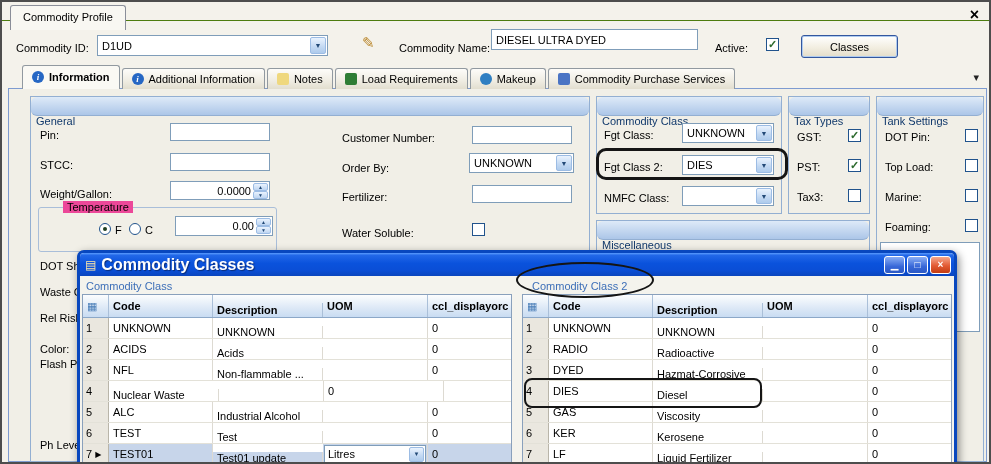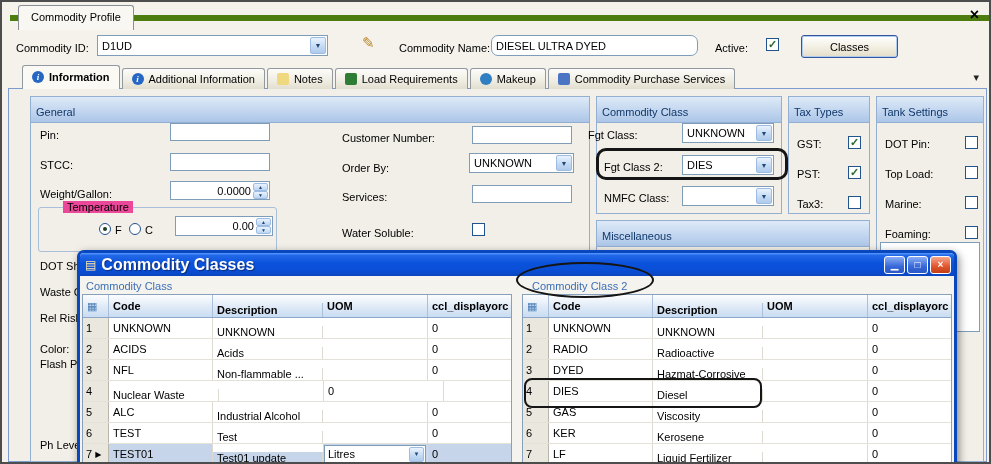--- a/index.html
+++ b/index.html
@@ -21,21 +21,21 @@
   .spin .sbtns { position:absolute; right:1px; top:1px; bottom:1px; width:15px; display:flex; flex-direction:column; }
   .spin .sb { flex:1; background:linear-gradient(180deg,#EAF3FE,#BED5F1); border:1px solid #9CBCE4;
               border-radius:2px; font-size:5px; color:#234A77; display:flex; align-items:center; justify-content:center; }
   .checkbox { position:absolute; width:13px; height:13px; background:#fff; border:1px solid #21538C;
               font-size:11px; font-weight:bold; color:#2E6B2E; display:flex; align-items:center;
               justify-content:center; line-height:1; }
   .radio { position:absolute; width:12px; height:12px; border:1px solid #21538C; border-radius:50%; background:#fff; }
   .radio.checked::after { content:""; position:absolute; left:3px; top:3px; width:4px; height:4px;
                           border-radius:50%; background:#1E3E20; }
   
-  .top-strip { position:absolute; left:8px; top:0; right:0; height:19px; border-bottom:6px solid #4d7c0f; }
+  .top-strip { position:absolute; left:0; top:0; right:0; height:19px; border-bottom:1px solid #4d7c0f; }
   .profile-tab { position:absolute; left:8px; top:3px; height:25px; padding:5px 12px 0; background:#F8F7F2;
                  border:1px solid #8A8E99; border-bottom:none; border-radius:3px 3px 0 0; }
   .win-close { position:absolute; right:10px; top:4px; font-size:16px; font-weight:bold; cursor:default; }
   .xp-button { position:absolute; display:flex; align-items:center; justify-content:center;
                background:linear-gradient(180deg,#FFFFFF,#F2EEE1 55%,#E3DDC9); border:1px solid #33579E;
                border-radius:3px; box-shadow:inset 0 0 0 1px #AFCBEF; }
   .pencil { position:absolute; font-size:15px; color:#B9862A; }
   
   .tabstrip { position:absolute; left:20px; top:63px; height:24px; display:flex; align-items:flex-end; z-index:2; }
   .tab { display:flex; align-items:center; gap:5px; height:21px; padding:0 9px 1px; margin-right:2px;
@@ -43,22 +43,22 @@
          border-bottom:none; border-radius:3px 3px 0 0; white-space:nowrap; }
   .tab.selected { height:24px; background:#FAF9F4; font-weight:bold; z-index:3; }
   .tab-icon { width:12px; height:12px; border-radius:2px; display:flex; align-items:center; justify-content:center;
               color:#fff; font:bold italic 9px "Liberation Serif",serif; flex:0 0 auto; }
   .tab-icon.round { border-radius:50%; }
   .chevron { position:absolute; right:10px; top:69px; font-size:11px; color:#222; }
   .content { position:absolute; left:6px; top:86px; width:979px; height:374px; background:#F1EFE7;
              border:1px solid #7E9BD0; }
   
   .group { position:absolute; border:1px solid #93AFD2; background:#F1EFE7; overflow:hidden; }
-  .group-header { height:26px; background:linear-gradient(180deg,#DEEAF8,#ACC6E8); border-bottom:1px solid #93AFD2;
-                  color:#10386B; padding:9px 5px 0; }
+  .group-header { height:16px; background:linear-gradient(180deg,#DEEAF8,#ACC6E8); border-bottom:1px solid #93AFD2;
+                  color:#10386B; padding:18px 5px 0;border-radius:6px; }
   .fieldset { position:absolute; border:1px solid #A9BED9; border-radius:3px; }
   .fieldset .legend { position:absolute; top:-7px; left:24px; background:#ec4899; padding:0 4px;text-align:right; }
   .check-rows { padding-top:5px; }
   .check-row { position:relative; height:30px; }
   .check-row .cr-label { position:absolute; left:8px; top:10px; white-space:nowrap; }
   .check-row .checkbox { top:8px; }
   .tax .check-row .checkbox { left:59px; }
   .tank .check-row .checkbox { left:88px; }
   .tank-white { position:absolute; left:878px; top:240px; width:100px; height:90px; background:#fff;
                 border:1px solid #7F9DB9; z-index:1; }
@@ -113,21 +113,21 @@
     <span class="win-close">×</span>
   </div>
 
   <span class="lbl" style="left:14px; top:40px;">Commodity ID:</span>
   <div class="combo" style="left:95px; top:33px; width:231px; height:21px;">
     <span class="val">D1UD</span>
     <span class="drop">▼</span>
   </div>
   <span class="pencil" style="left:360px; top:32px;">✎</span>
   <span class="lbl" style="left:397px; top:40px;">Commodity Name:</span>
-  <div class="textbox" style="left:489px; top:33px; width:207px; height:21px;border-radius:7px;">
+  <div class="textbox" style="left:489px; top:27px; width:207px; height:21px;">
     <span>DIESEL ULTRA DYED</span>
   </div>
   <span class="lbl" style="left:713px; top:40px;">Active:</span>
   <span class="checkbox checked" style="left:764px; top:36px;">✓</span>
   <div class="xp-button" style="left:799px; top:33px; width:97px; height:23px;">
     <span>Classes</span>
   </div>
 
   <div class="tabstrip">
 
@@ -195,35 +195,35 @@
       </span>
     </div>
   </div>
   <span class="lbl" style="left:340px; top:130px;">Customer Number:</span>
   <div class="textbox" style="left:470px; top:124px; width:100px; height:18px;"></div>
   <span class="lbl" style="left:340px; top:160px;">Order By:</span>
   <div class="combo" style="left:467px; top:151px; width:105px; height:20px;">
     <span class="val">UNKNOWN</span>
     <span class="drop">▼</span>
   </div>
-  <span class="lbl" style="left:340px; top:189px;">Services:</span>
+  <span class="lbl" style="left:340px; top:189px;">Fertilizer:</span>
   <div class="textbox" style="left:470px; top:183px; width:100px; height:18px;"></div>
   <span class="lbl" style="left:340px; top:225px;">Water Soluble:</span>
   <span class="checkbox" style="left:470px; top:221px;"></span>
   <span class="lbl" style="left:38px; top:258px;">DOT Shi</span>
   <span class="lbl" style="left:38px; top:284px;">Waste C</span>
   <span class="lbl" style="left:38px; top:310px;">Rel Risk</span>
   <span class="lbl" style="left:38px; top:341px;">Color:</span>
   <span class="lbl" style="left:38px; top:356px;">Flash P</span>
   <span class="lbl" style="left:38px; top:437px;">Ph Leve</span>
 
   <div class="group" style="left:594px; top:94px; width:186px; height:118px;">
     <div class="group-header">Commodity Class</div>
   </div>
-  <span class="lbl" style="left:586px; top:127px;">Fgt Class:</span>
+  <span class="lbl" style="left:602px; top:127px;">Fgt Class:</span>
   <div class="combo" style="left:680px; top:121px; width:92px; height:20px;">
     <span class="val">UNKNOWN</span>
     <span class="drop">▼</span>
   </div>
   <span class="lbl" style="left:602px; top:159px;">Fgt Class 2:</span>
   <div class="combo" style="left:680px; top:153px; width:92px; height:20px;">
     <span class="val">DIES</span>
     <span class="drop">▼</span>
   </div>
   <span class="lbl" style="left:602px; top:190px;">NMFC Class:</span>

